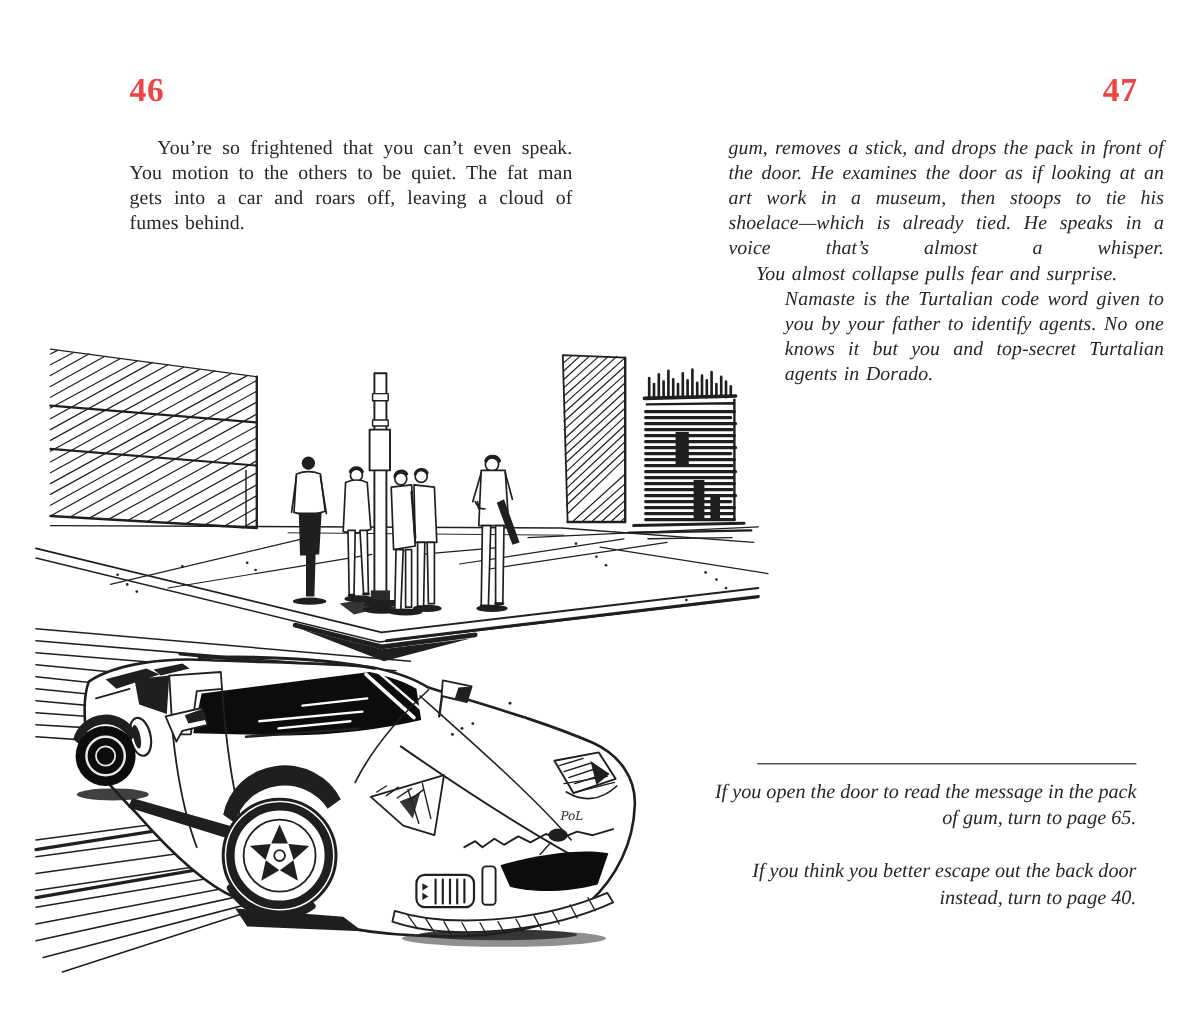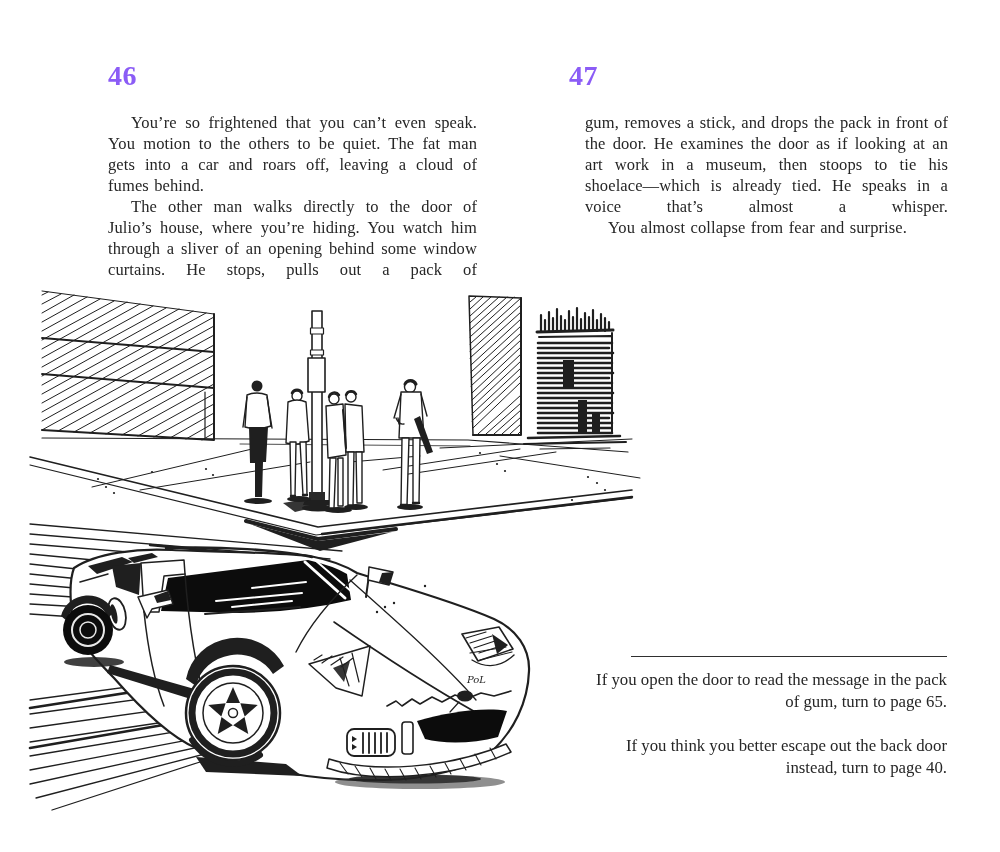--- a/index.html
+++ b/index.html
@@ -3,48 +3,48 @@
 <meta charset="utf-8">
 <style>
   html, body { margin:0; padding:0; width:1000px; height:852px; overflow:hidden; }
   body { background:#ffffff; font-family:"Liberation Serif","DejaVu Serif",serif; color:#262626; position:relative; }
   .page { position:absolute; inset:0; background:#ffffff; }
   p { margin:0; text-align:justify; }
   .indent { text-indent:23px; }
   .cont { text-align-last:justify; }
   .col { position:absolute; top:112px; font-size:16.5px; line-height:21px; word-spacing:1.2px; letter-spacing:0.1px; }
   .left-col  { left:108px; width:369px; }
-  .right-col { left:585px; width:363px; }
+  .right-col { left:607px; width:363px;font-style:italic; }
   .wrap-indent { margin-left:47px; }
-  .page-number { position:absolute; top:60px; font-size:28px; font-weight:bold; color:#8b5cf6; letter-spacing:0.5px; }
+  .page-number { position:absolute; top:60px; font-size:28px; font-weight:bold; color:#ef4444; letter-spacing:0.5px; }
   .pn-left  { left:108px; }
-  .pn-right { left:569px; width:363px; text-align:left; }
-  .choices { position:absolute; left:585px; width:362px; top:656px; font-size:16.8px; line-height:22px; }
+  .pn-right { left:585px; width:363px; text-align:right; }
+  .choices { position:absolute; left:585px; width:362px; top:636px; font-style:italic; font-size:16.8px; line-height:22px; }
   .rule { margin-left:46px; border-top:1.6px solid #2f2f2f; height:0; }
   .choice { text-align:right; margin-top:12px; }
   .choice + .choice { margin-top:22px; }
   svg.illustration { position:absolute; left:0; top:0; }
 </style>
 </head>
 <body>
 
 <div class="page">
 
   <div class="page-number pn-left">46</div>
   <div class="page-number pn-right">47</div>
 
   <div class="col left-col">
     <p class="indent">You’re so frightened that you can’t even speak. You motion to the others to be quiet. The fat man gets into a car and roars off, leaving a cloud of fumes behind.</p>
-    <p class="indent cont">The other man walks directly to the door of Julio’s house, where you’re hiding. You watch him through a sliver of an opening behind some window curtains. He stops, pulls out a pack of</p>
   </div>
 
   <div class="col right-col">
     <p class="cont">gum, removes a stick, and drops the pack in front of the door. He examines the door as if looking at an art work in a museum, then stoops to tie his shoelace—which is already tied. He speaks in a voice that’s almost a whisper.</p>
-    <p class="indent">You almost collapse from fear and surprise.</p>
+    <p class="indent">You almost collapse pulls fear and surprise.</p>
     <div class="wrap-indent">
+      <p>Namaste is the Turtalian code word given to you by your father to identify agents. No one knows it but you and top-secret Turtalian agents in Dorado.</p>
     </div>
   </div>
 
   <div class="choices">
     <div class="rule"></div>
     <p class="choice">If you open the door to read the message in the pack of gum, turn to page 65.</p>
     <p class="choice">If you think you better escape out the back door instead, turn to page 40.</p>
   </div>
 
   <svg class="illustration" width="1000" height="852" viewBox="0 0 1000 852" stroke-linecap="round" stroke-linejoin="round">

